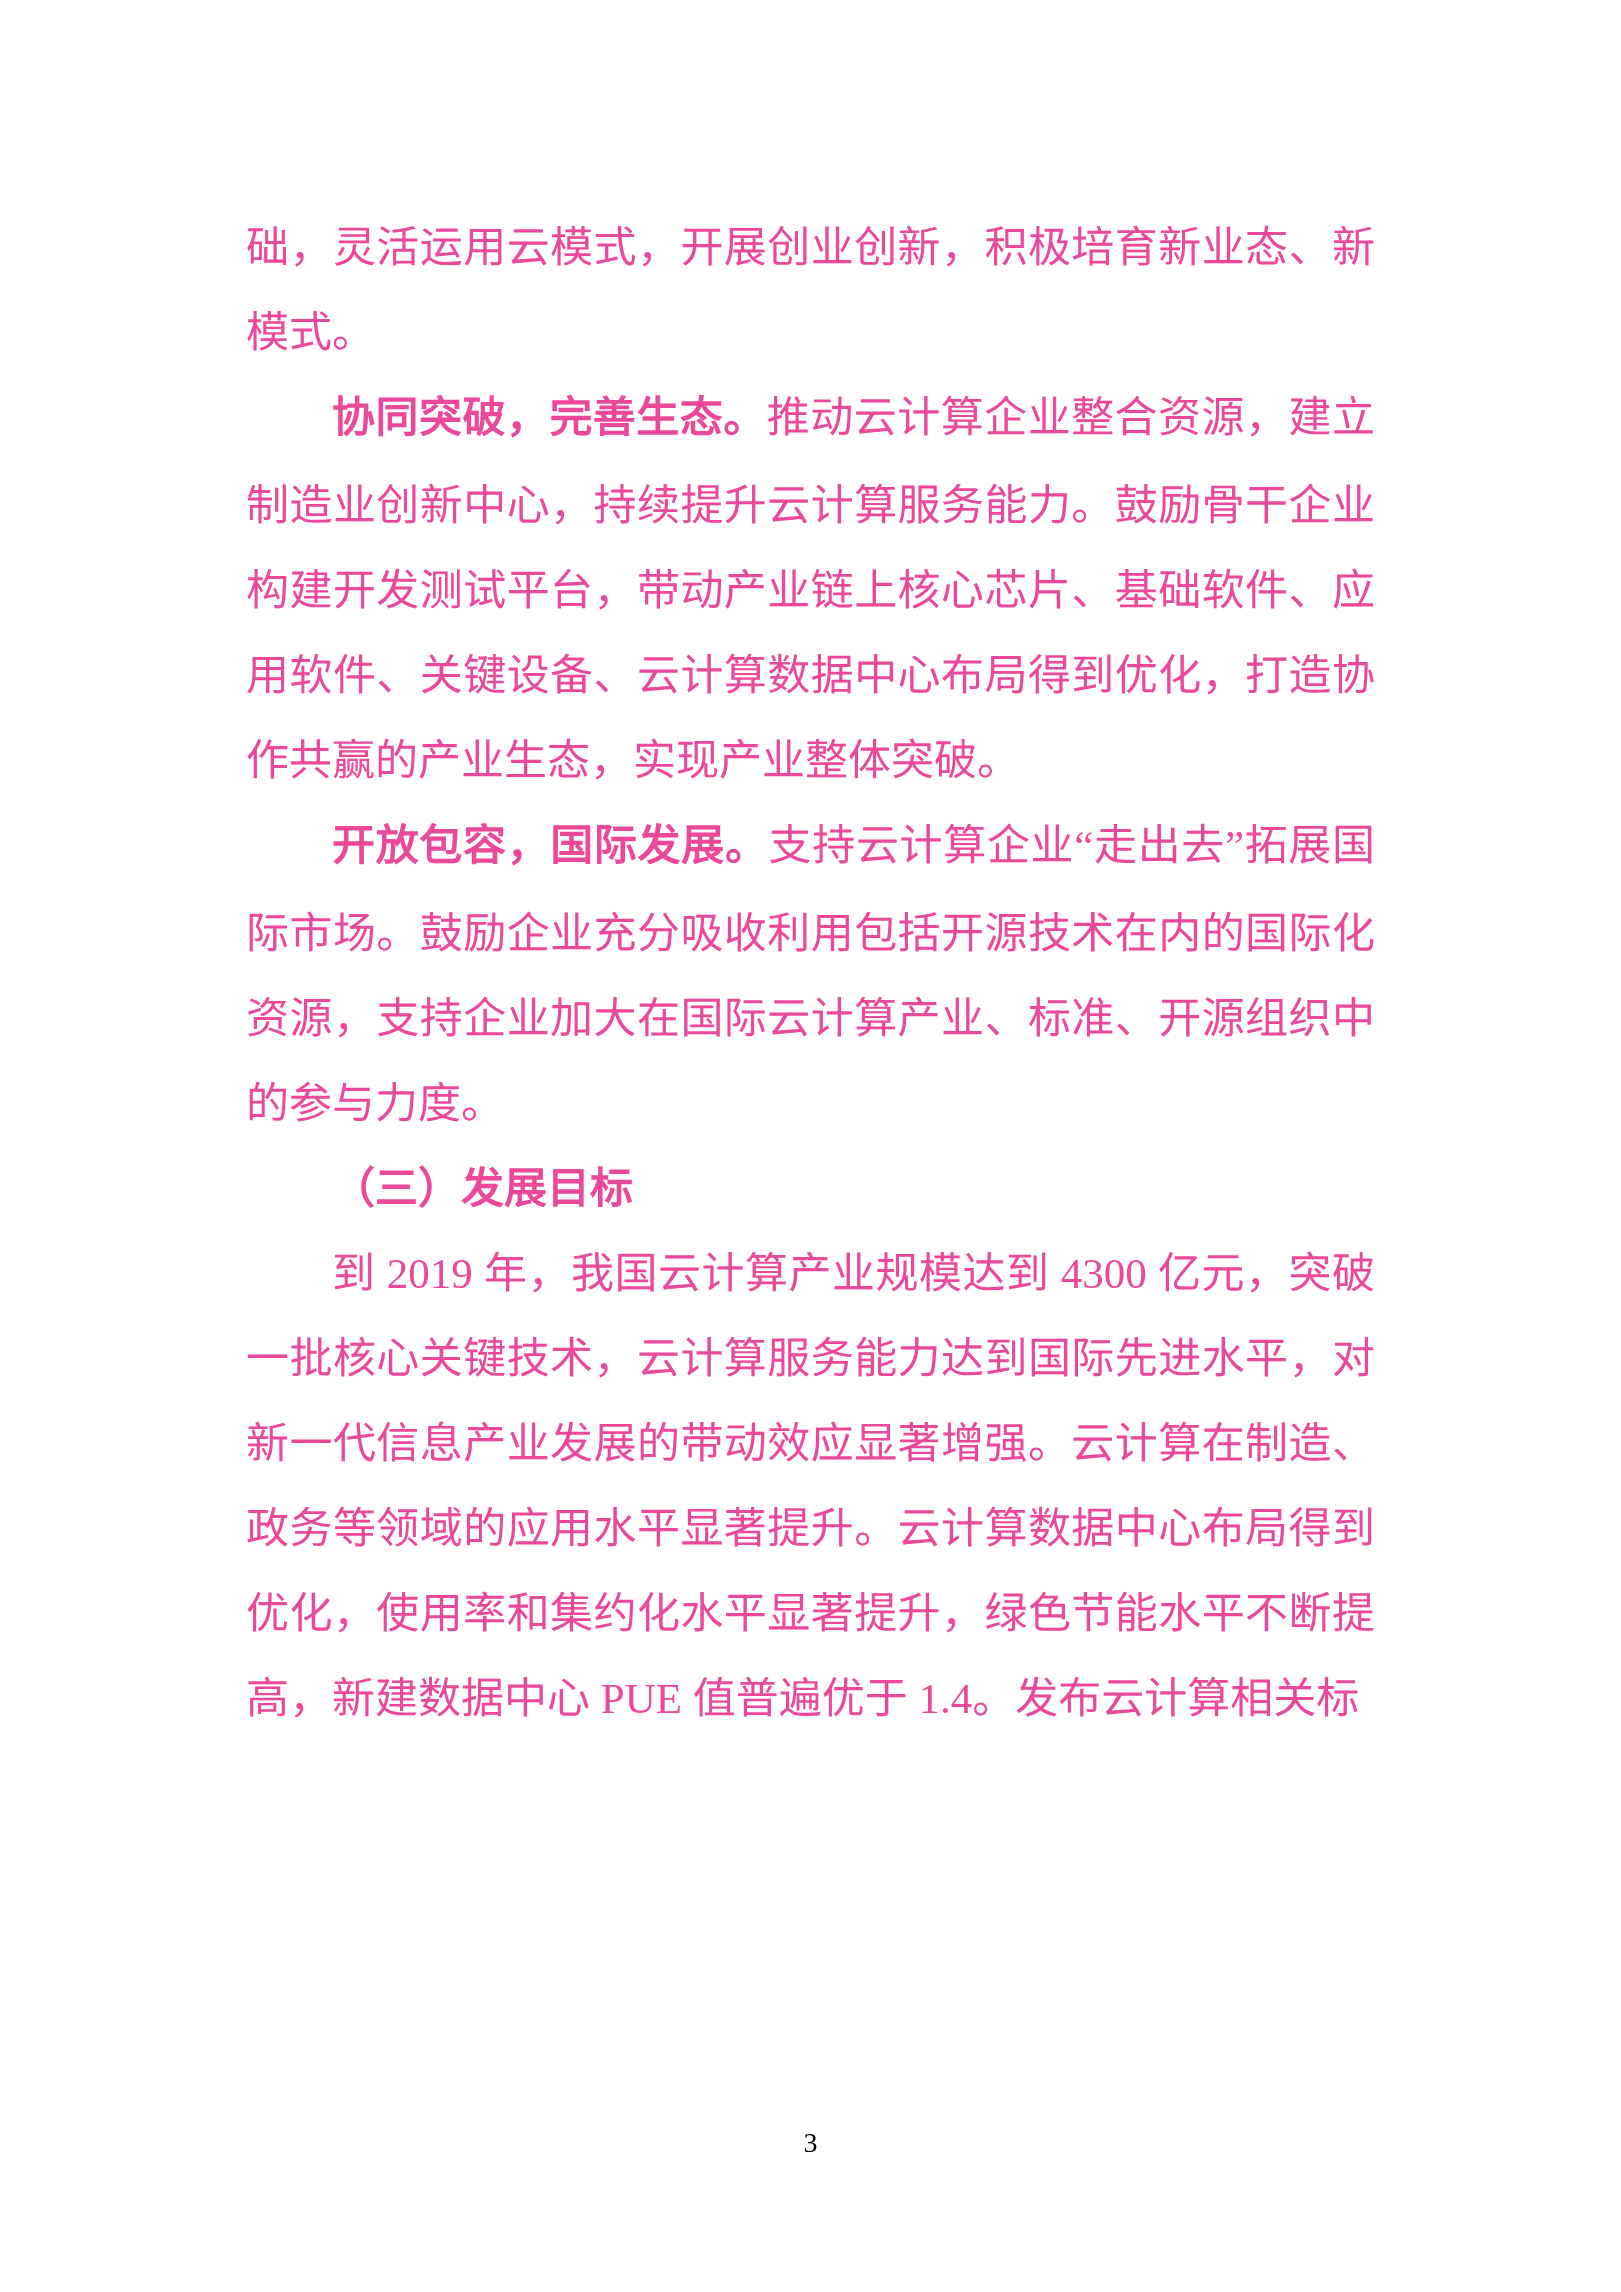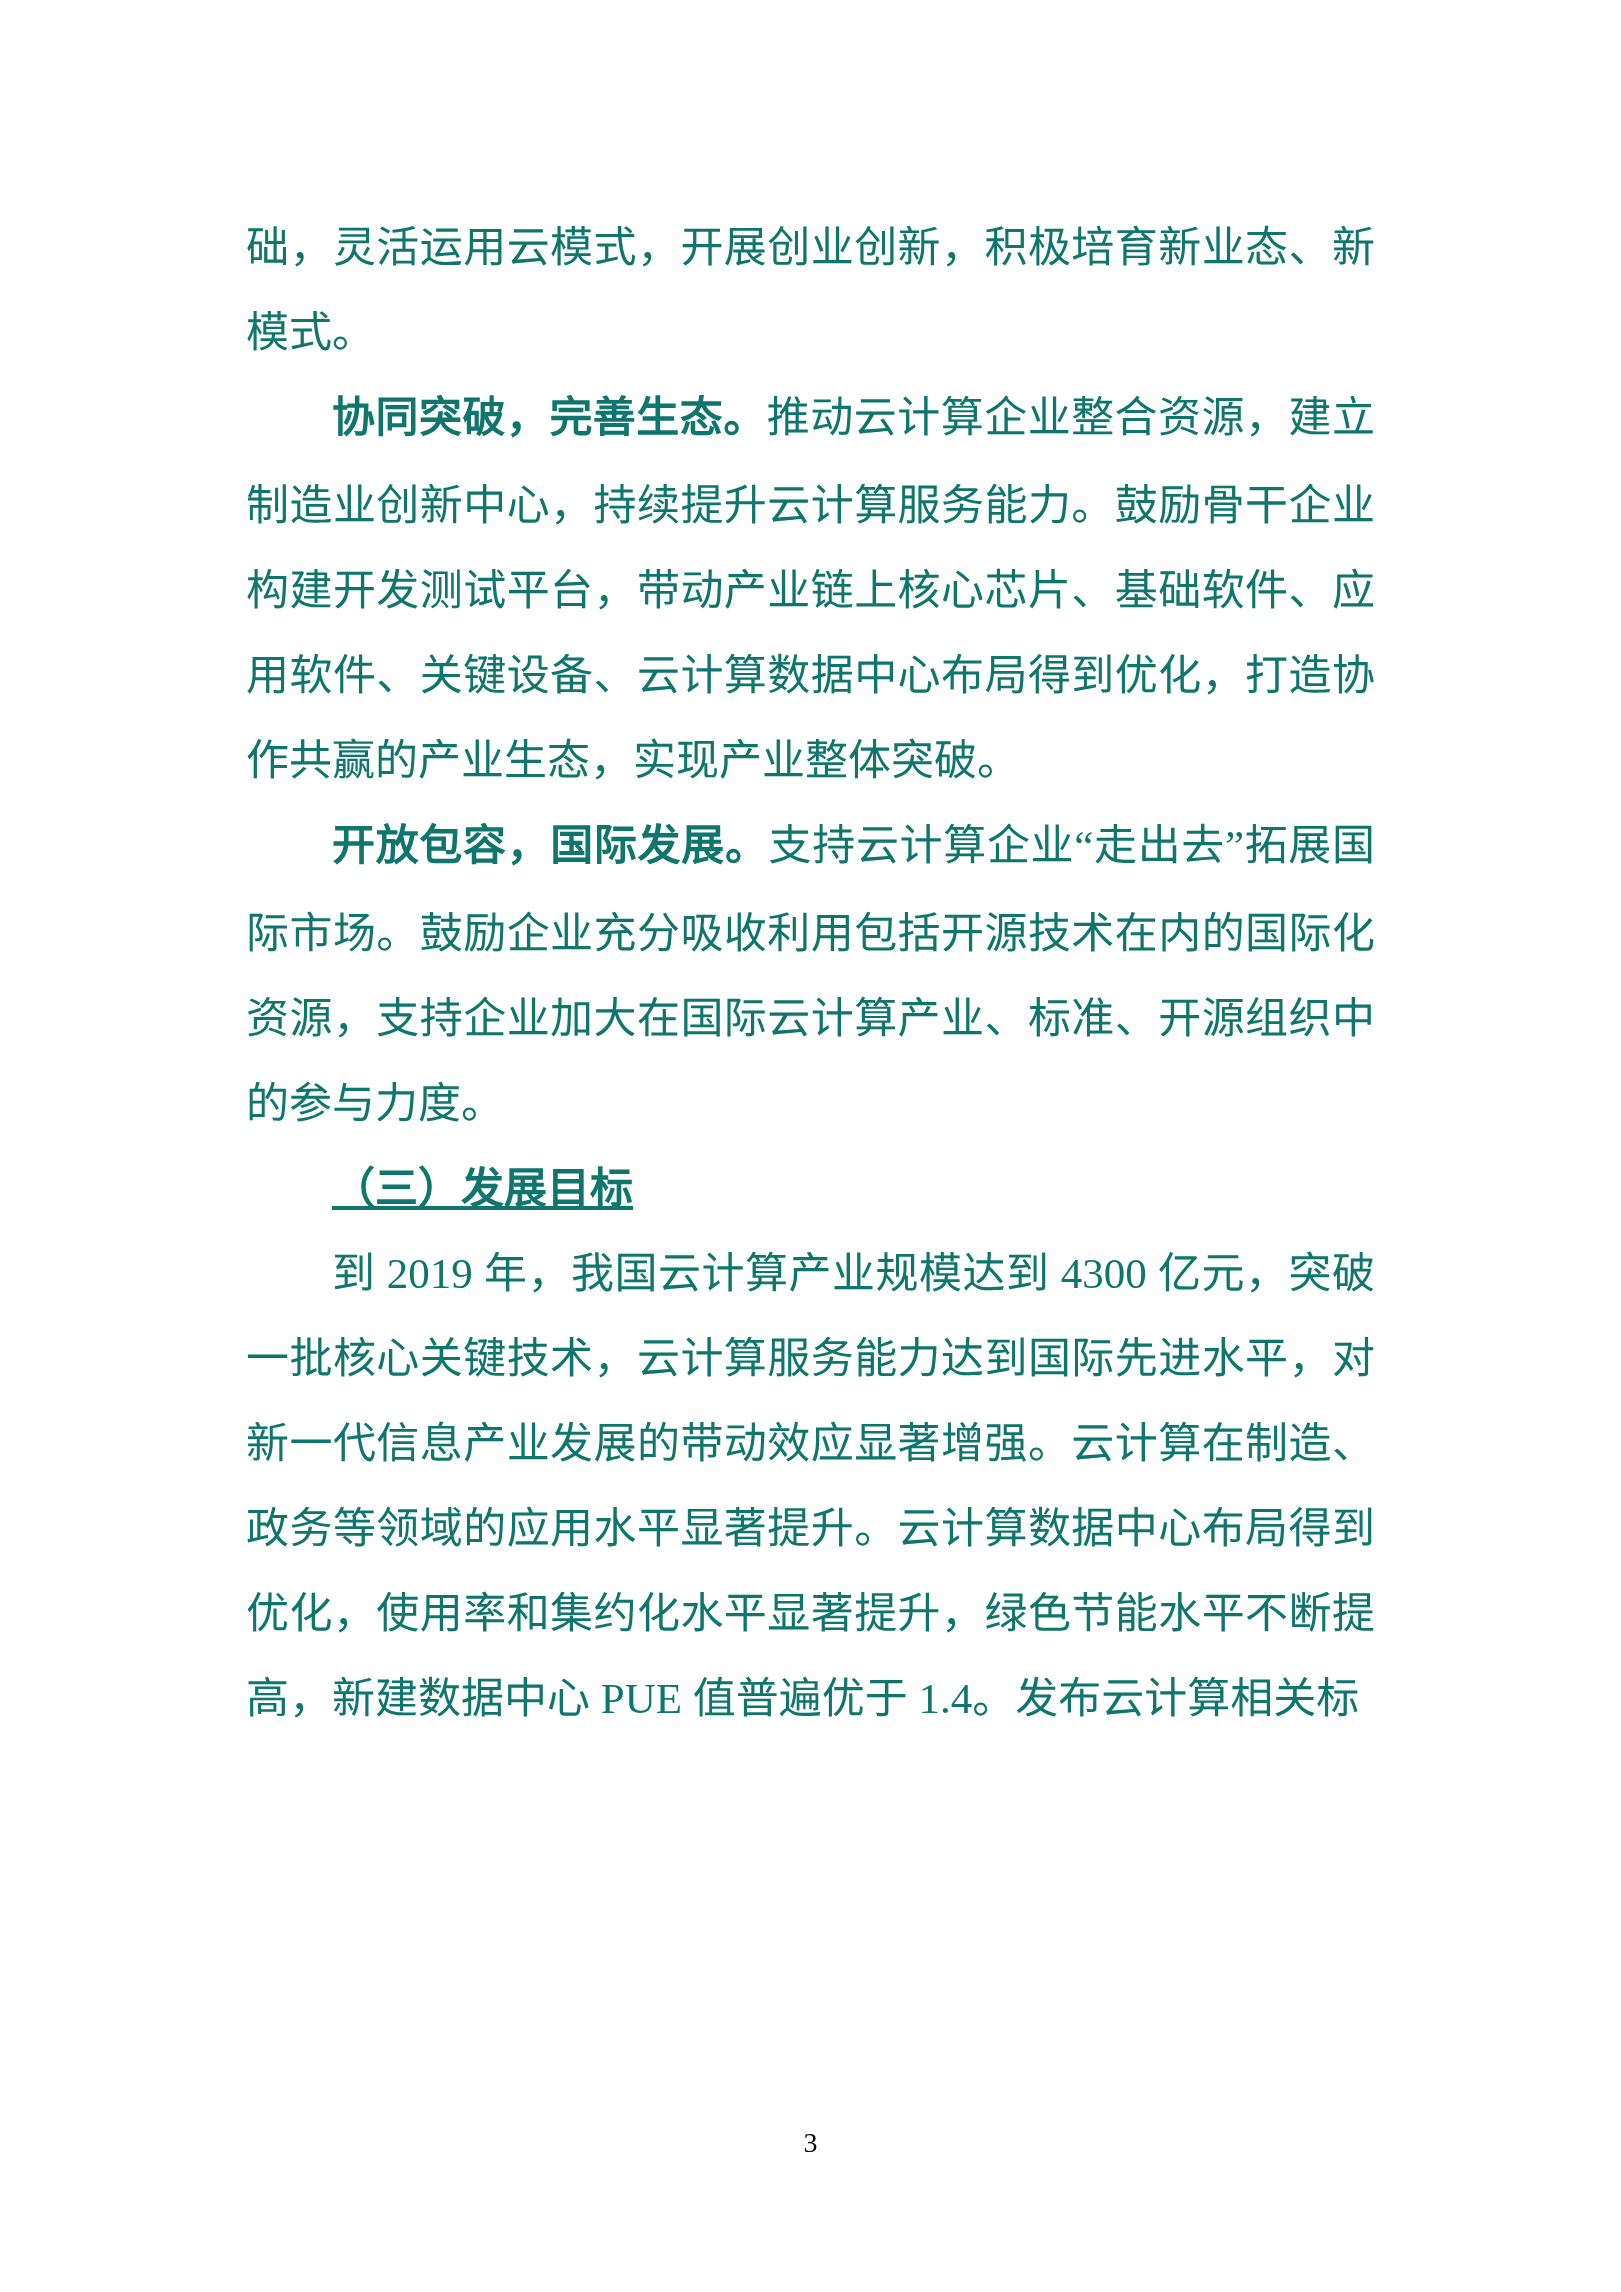--- a/index.html
+++ b/index.html
@@ -17,37 +17,36 @@
   }
   .text-block {
     position: absolute;
     left: 246px;
     top: 205px;
     width: 1129px;
     font-family: "Liberation Serif", serif;
     font-size: 43px;
     line-height: 85px;
     text-align: justify;
-    color: #0f766e;
+    color: #ec4899;
   }
   .para {
     margin: 0;
     padding: 0;
     text-indent: 86px; 
   }
   .para.continuation {
     text-indent: 0; 
   }
   .lead {
     font-family: Liberation Mono, monospace; 
     font-weight: 700;
   }
   .para.heading {
     font-weight: 700; 
-    text-decoration: underline;
   }
   .page-number {
     position: absolute;
     top: 2129px;
     left: 0;
     width: 1621px;
     text-align: center;
     font-family: "Liberation Serif", serif;
     font-size: 28px;
     line-height: 28px;

